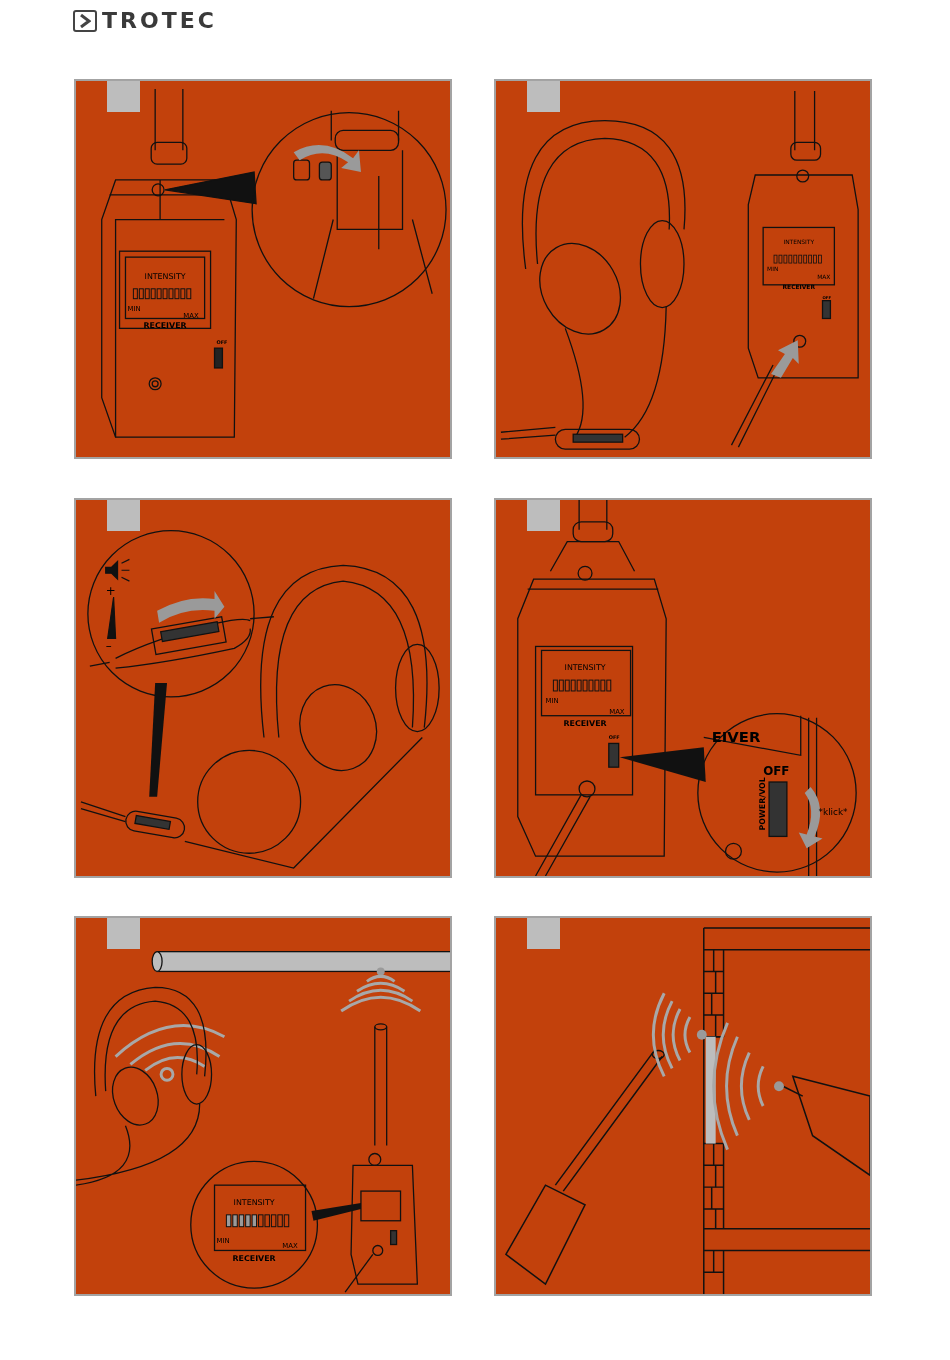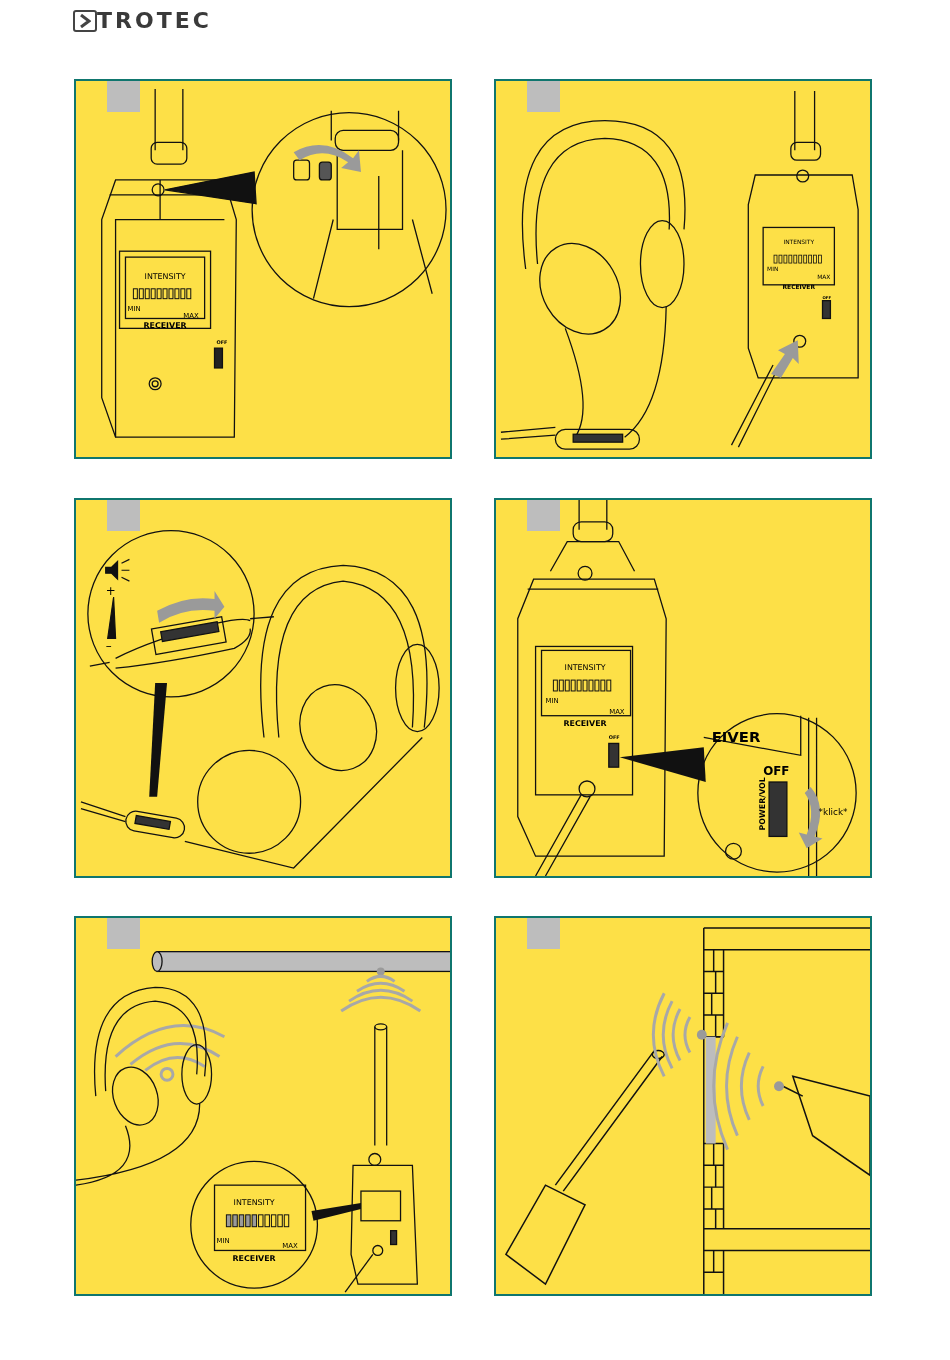--- a/index.html
+++ b/index.html
@@ -1,20 +1,20 @@
 <!DOCTYPE html>
 <html><head>
 <meta charset="utf-8">
 <style>
   html, body { margin:0; padding:0; background:#ffffff; }
   body { width:950px; height:1360px; position:relative; overflow:hidden; font-family:"DejaVu Sans", sans-serif; }
   .logo { position:absolute; left:73px; top:8px; height:26px; display:flex; align-items:center; }
   .logo-box { width:24px; height:22px; border:2px solid #444; border-radius:3px; box-sizing:border-box; display:flex; align-items:center; justify-content:center; }
-  .logo-text { font-family:"DejaVu Sans", sans-serif; font-weight:bold; font-size:22px; letter-spacing:3px; color:#3a3a3a; line-height:26px; }
-  .panel { position:absolute; width:378px; height:380px; border:2px solid #0f766e; box-sizing:border-box; background:#fde047; overflow:hidden; }
+  .logo-text { margin-left:5px; font-family:"DejaVu Sans", sans-serif; font-weight:bold; font-size:22px; letter-spacing:3px; color:#3a3a3a; line-height:26px; }
+  .panel { position:absolute; width:378px; height:380px; border:2px solid #a3a3a3; box-sizing:border-box; background:#c2410c; overflow:hidden; }
   .marker { position:absolute; left:31px; top:0; width:33px; height:31px; background:#bdbdbd; }
   .panel svg { position:absolute; left:0; top:0; width:100%; height:100%; }
   .svgtxt { font-family:"DejaVu Sans", sans-serif; }
 </style>
 </head>
 <body>
 
 <div class="logo">
   <div class="logo-box">
     <svg width="12" height="14" viewBox="0 0 12 14">

